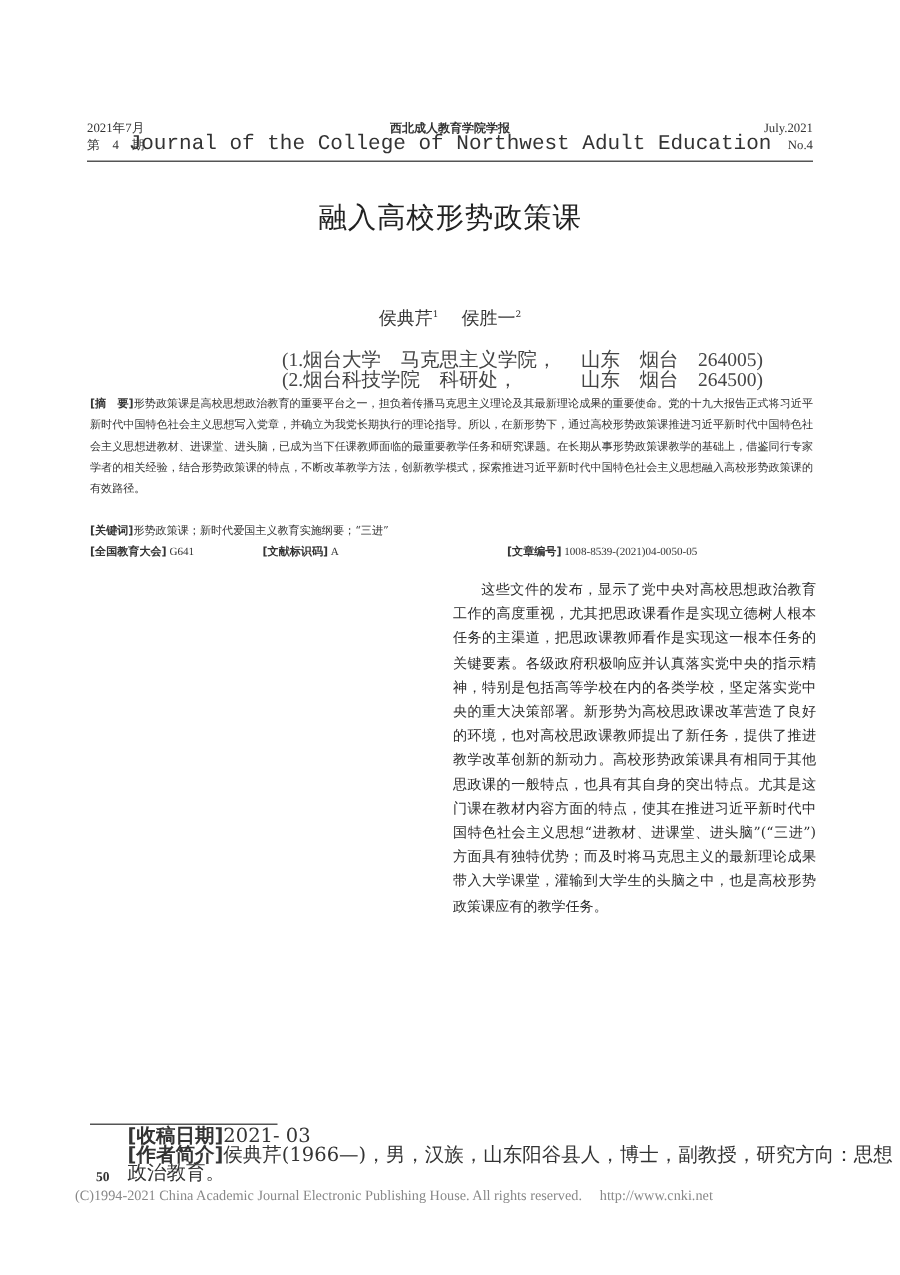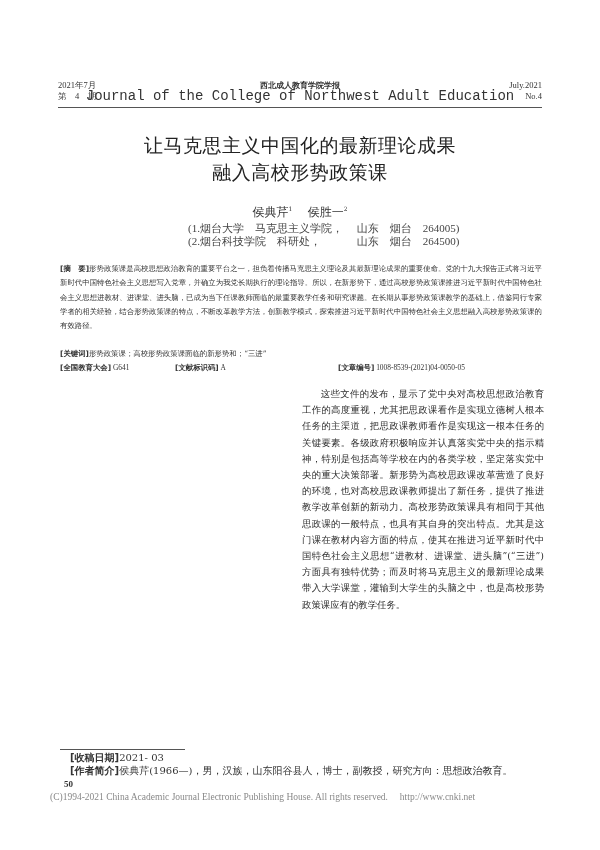--- a/index.html
+++ b/index.html
@@ -11,42 +11,42 @@
     .header .left { left: 0; }
     .header .center { left: 0; width: 484px; text-align: center; }
     .header .right { right: 0; text-align: right; }
     .header .center .cn { font-weight: bold; font-family: "DejaVu Sans", sans-serif; font-size: 8px; }
     .header .center .en { font-family: Liberation Mono, monospace; font-size: 14px; }
     .header .left span, .header .right span { display: block; font-family: "Liberation Serif", serif; font-size: 8.5px; }
 
     .title { position: absolute; left: 0; top: 132px; width: 600px; text-align: center; font-size: 19px; line-height: 27px; color: #222; letter-spacing: 0.5px; }
     .authors { position: absolute; left: 0; top: 204px; width: 600px; text-align: center; font-size: 12px; color: #333; }
     .authors sup { font-size: 6px; vertical-align: super; }
-    .affil { position: absolute; left: 188px; font-size: 11px; line-height: 12px; color: #444; white-space: pre; font-family: "Liberation Serif", serif; }
+    .affil { position: absolute; left: 188px; font-size: 13px; line-height: 12px; color: #444; white-space: pre; font-family: "Liberation Serif", serif; margin-top: 12px; }
     .affil.a1 { top: 222px; }
     .affil.a2 { top: 235px; }
 
     .abstract { position: absolute; left: 60px; top: 262px; width: 482px; font-size: 7.4px; line-height: 14.3px; color: #333; text-align: justify; }
     .abstract .lbl { font-weight: bold; font-family: "DejaVu Sans", sans-serif; }
     .keywords { position: absolute; left: 60px; top: 348px; width: 482px; font-size: 7.4px; line-height: 12px; color: #333; }
     .keywords .lbl, .classrow .lbl { font-weight: bold; font-family: "DejaVu Sans", sans-serif; }
     .classrow { position: absolute; top: 362px; font-size: 7.4px; line-height: 12px; color: #333; font-family: "Liberation Serif", serif; }
     .classrow.c1 { left: 60px; }
     .classrow.c2 { left: 175px; }
     .classrow.c3 { left: 302px; margin-left: 36px; }
 
     .col { position: absolute; top: 386px; width: 242px; font-size: 9.4px; line-height: 16.2px; color: #2c2c2c; text-align: justify; }
     .col.left { left: 60px; }
     .col.right { left: 302px; }
     .col p { text-indent: 2em; }
     .col p.noindent { text-indent: 0; }
     .section-heading { text-align: center; font-family: "DejaVu Sans", sans-serif; font-weight: bold; font-size: 10.4px; line-height: 19px; margin: 6px 0 4px 0; color: #222; }
 
     .foot-rule { position: absolute; left: 60px; top: 749px; width: 125px; border-top: 1px solid #555; }
-    .footnote { position: absolute; left: 45px; font-size: 10px; line-height: 12px; color: #333; padding-left: 25px; }
+    .footnote { position: absolute; left: 60px; font-size: 13px; line-height: 12px; color: #333; padding-left: 25px; }
     .footnote .lbl { font-weight: bold; font-family: "DejaVu Sans", sans-serif; }
     .footnote.f1 { top: 752px; }
     .footnote.f2 { top: 765px; }
     .pagenum { position: absolute; left: 64px; top: 779px; font-size: 9px; font-weight: bold; color: #333; font-family: "Liberation Serif", serif; }
     .copyright { position: absolute; left: 50px; top: 791px; width: 520px; font-size: 9.5px; color: #888; font-family: "Liberation Serif", serif; white-space: nowrap; }
   </style>
 </head>
 <body>
 
 <div class="header">
@@ -58,38 +58,37 @@
     <div class="cn">西北成人教育学院学报</div>
     <div class="en">Journal of the College of Northwest Adult Education</div>
   </div>
   <div class="right">
     <span>July.2021</span>
     <span>No.4</span>
   </div>
 </div>
 
 <div class="title">
-  <div>让马克思主义中国化的最新理论成果</div>
   <div>融入高校形势政策课</div>
 </div>
 
 <div class="authors">
   <span>侯典芹</span><sup>1</sup>
   &nbsp;&nbsp;
   <span>侯胜一</span><sup>2</sup>
 </div>
 <div class="affil a1">(1.烟台大学　马克思主义学院，　 山东　烟台　264005)</div>
 <div class="affil a2">(2.烟台科技学院　科研处，　　　 山东　烟台　264500)</div>
 
 <div class="abstract">
   <span class="lbl">[摘　要]</span><span>形势政策课是高校思想政治教育的重要平台之一，担负着传播马克思主义理论及其最新理论成果的重要使命。党的十九大报告正式将习近平新时代中国特色社会主义思想写入党章，并确立为我党长期执行的理论指导。所以，在新形势下，通过高校形势政策课推进习近平新时代中国特色社会主义思想进教材、进课堂、进头脑，已成为当下任课教师面临的最重要教学任务和研究课题。在长期从事形势政策课教学的基础上，借鉴同行专家学者的相关经验，结合形势政策课的特点，不断改革教学方法，创新教学模式，探索推进习近平新时代中国特色社会主义思想融入高校形势政策课的有效路径。</span>
 </div>
 
 <div class="keywords">
-  <span class="lbl">[关键词]</span><span>形势政策课；高校形势政策课面临的新形势和；“三进”</span>
+  <span class="lbl">[关键词]</span><span>形势政策课；新时代爱国主义教育实施纲要；“三进”</span>
 </div>
 
 <div class="classrow c1">
   <span class="lbl">[全国教育大会]</span><span> G641</span>
 </div>
 <div class="classrow c2">
   <span class="lbl">[文献标识码]</span><span> A</span>
 </div>
 <div class="classrow c3">
   <span class="lbl">[文章编号]</span><span> 1008-8539-(2021)04-0050-05</span>

